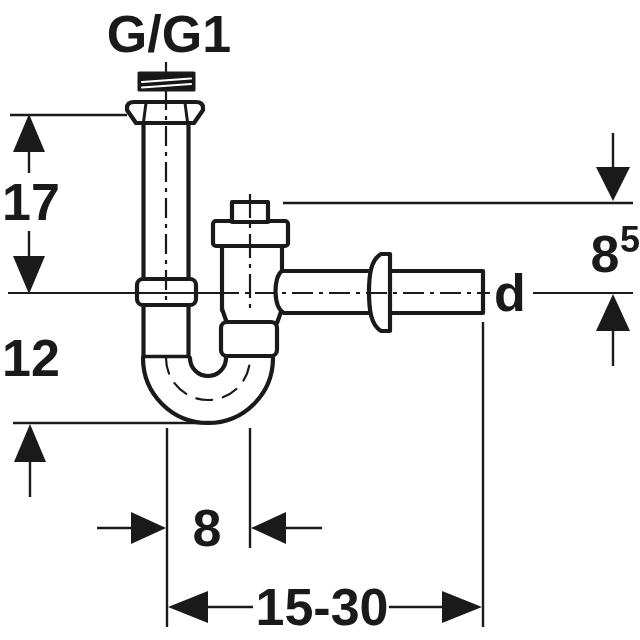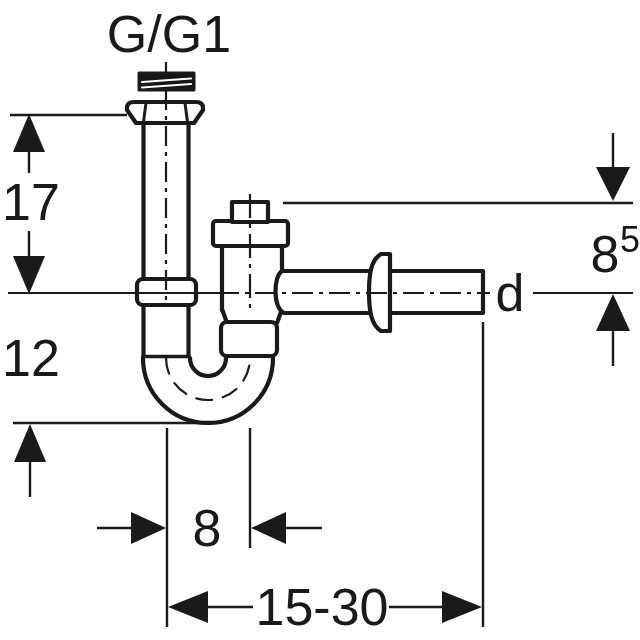--- a/index.html
+++ b/index.html
@@ -1,16 +1,16 @@
 <!DOCTYPE html>
 <html><head>
 <meta charset="utf-8">
 <style>
   html,body{margin:0;padding:0;background:#fff;}
-  #stage{width:640px;height:640px;position:relative;background:#fff;overflow:hidden;}
+  #stage{width:640px;height:640px;position:relative;background:#fff;overflow:hidden;font-weight:bold;}
   svg{display:block;}
   .dimtext{font-family:"Liberation Sans","DejaVu Sans",sans-serif;fill:#1a1a1a;}
 </style>
 </head>
 <body>
 
 <div id="stage">
 <svg width="640" height="640" viewBox="0 0 640 640">
 
   <g stroke="#1a1a1a" stroke-width="2.4" fill="none">

